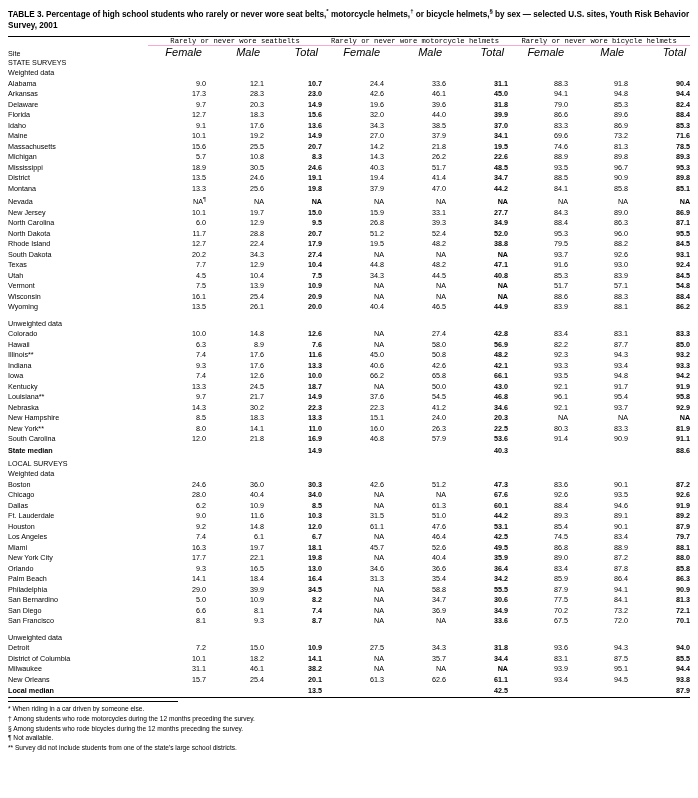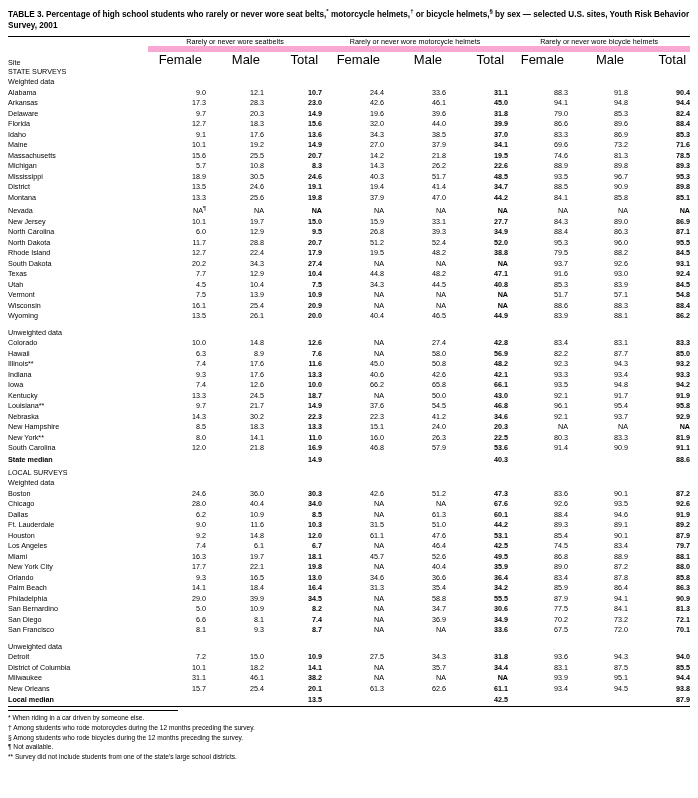--- a/index.html
+++ b/index.html
@@ -43,27 +43,29 @@
     vertical-align: bottom;
     font-weight: normal;
   }
   .hdr-group {
     text-align: center;
     font-weight: bold;
     font-size: 7.2px;
     padding-bottom: 1px;
   }
   .grp-rule {
-    border-bottom: 6px solid #f9a8d4;
+    border-bottom: 1px solid #f9a8d4;
+    font-family: Liberation Mono, monospace;
   }
   .hdr-sub {
     text-align: right;
     font-weight: bold;
-    font-size: 13px;
+    font-size: 11px;
     padding-bottom: 2px;
+    font-style: italic;
   }
   .hdr-site {
     text-align: left;
     font-weight: bold;
     font-size: 7.2px;
     padding-bottom: 2px;
   }
   td.site {
     text-align: left;
     padding-left: 10px;

